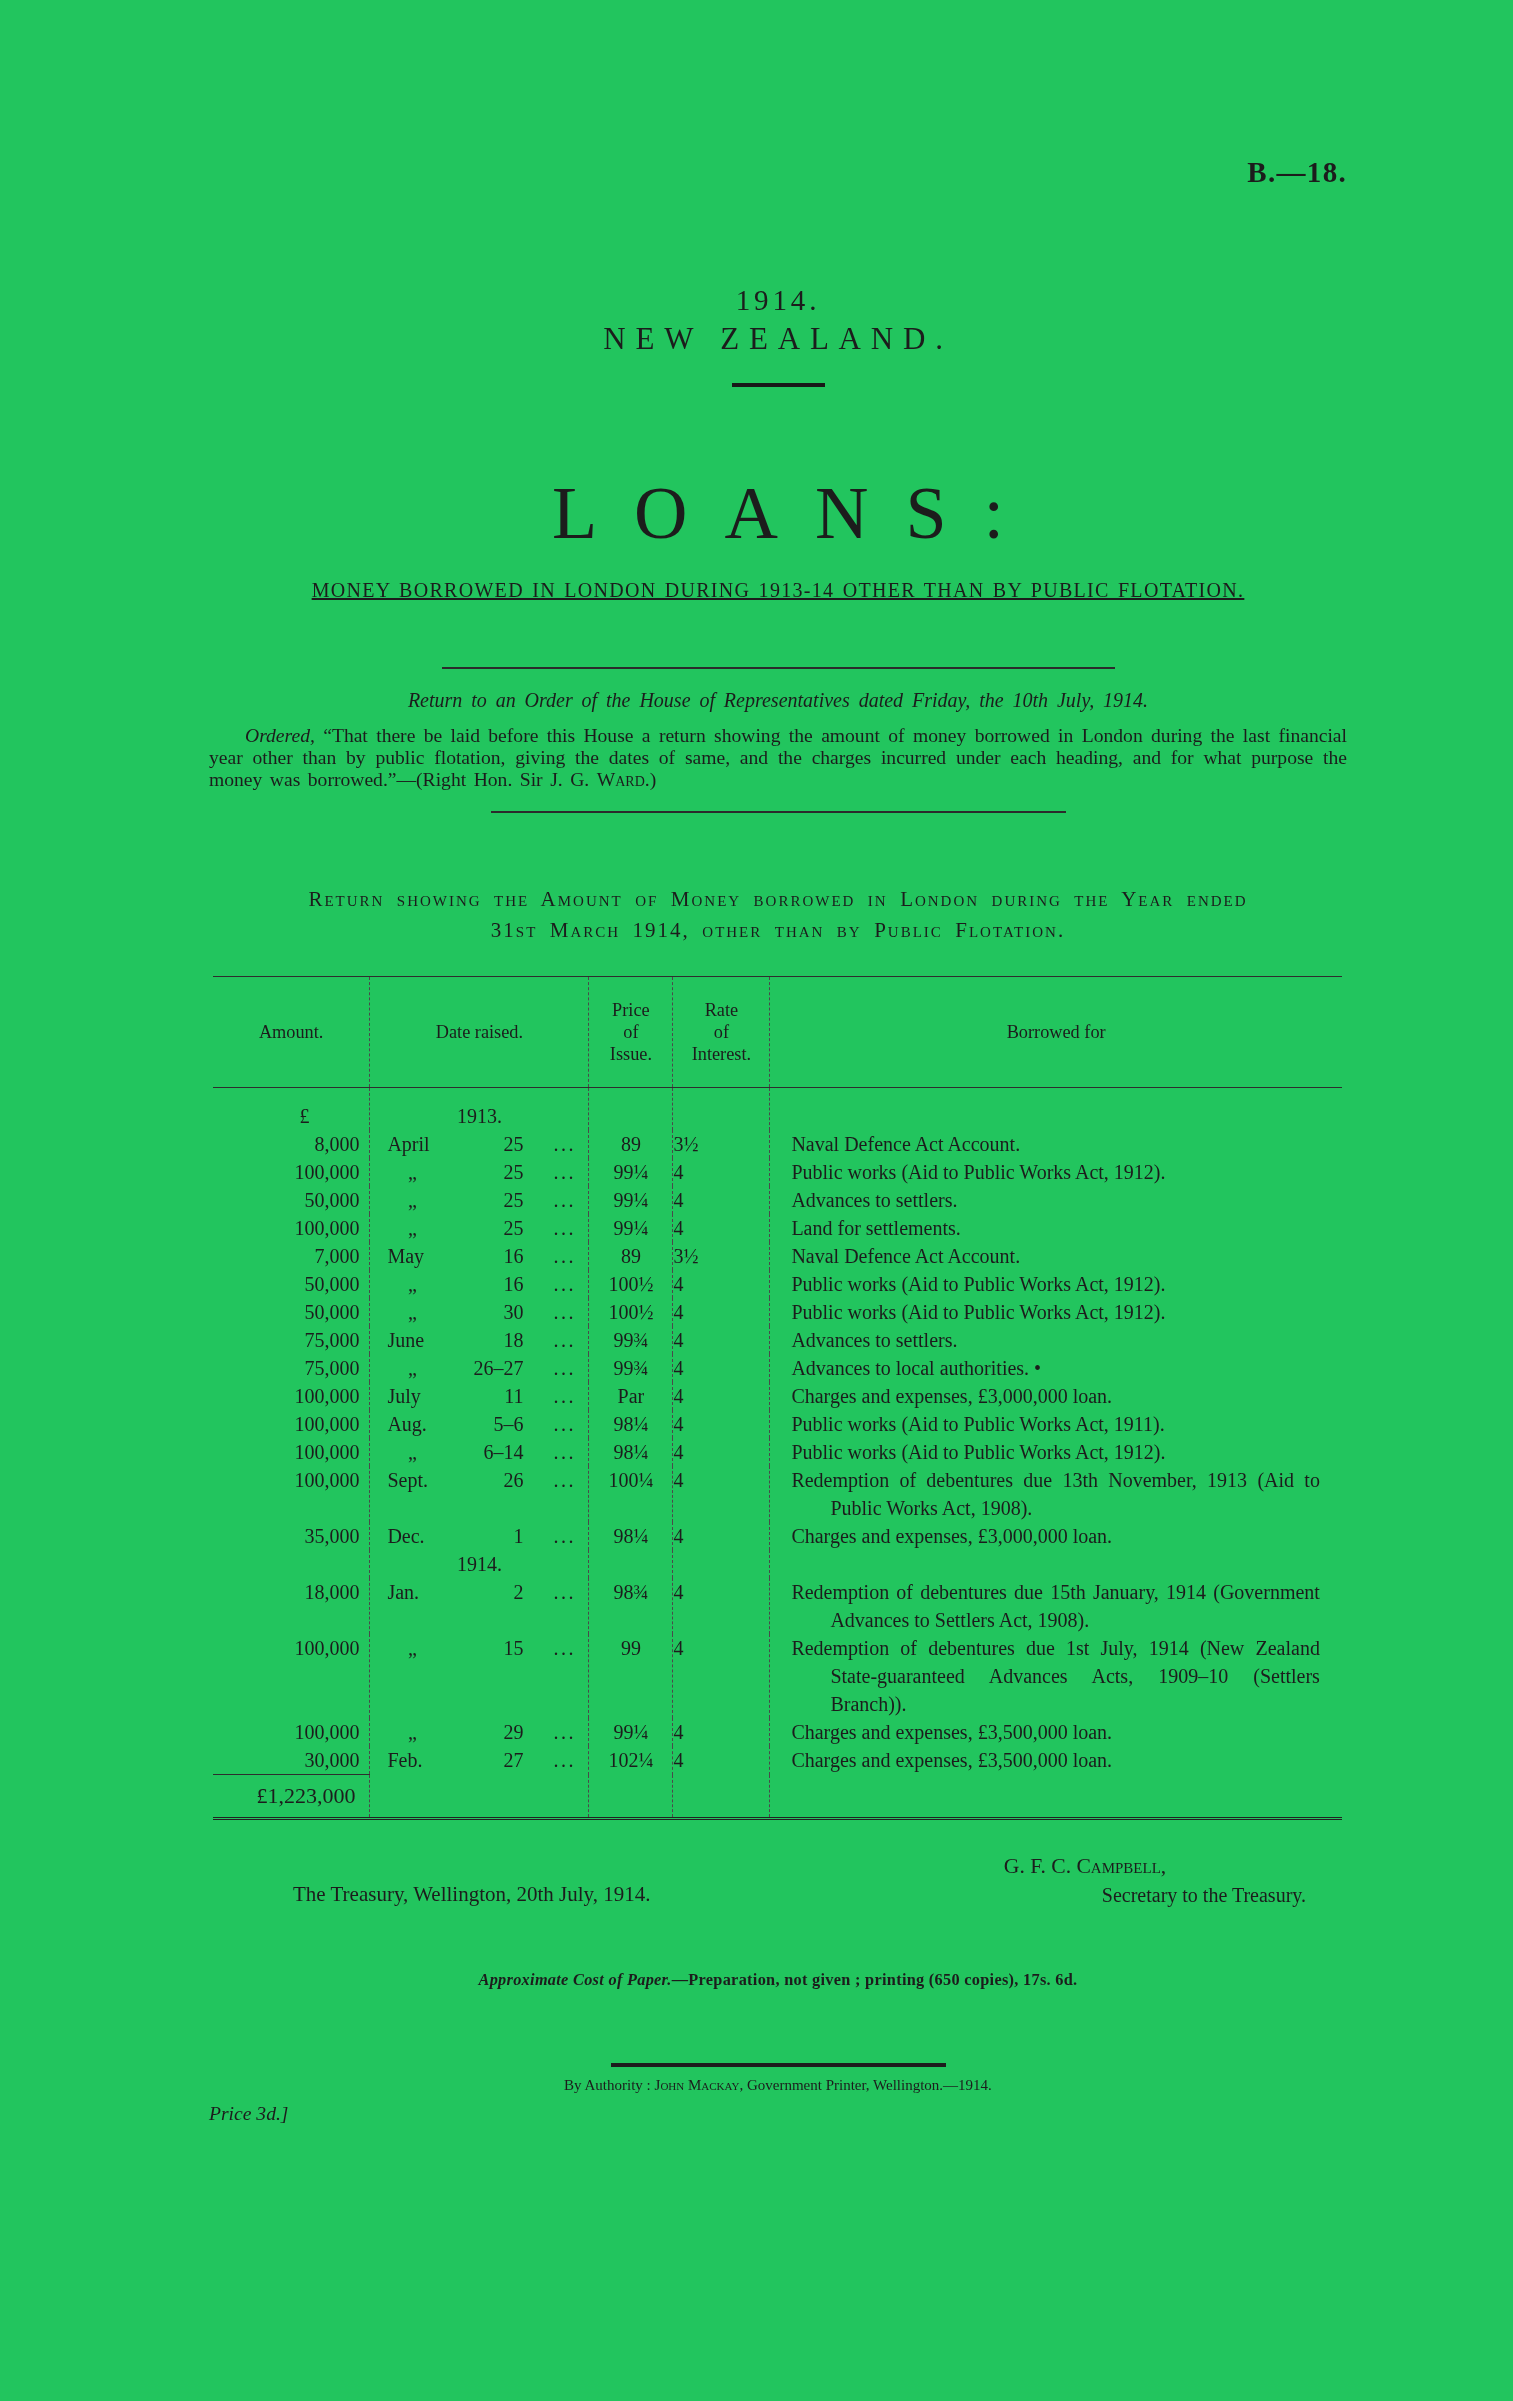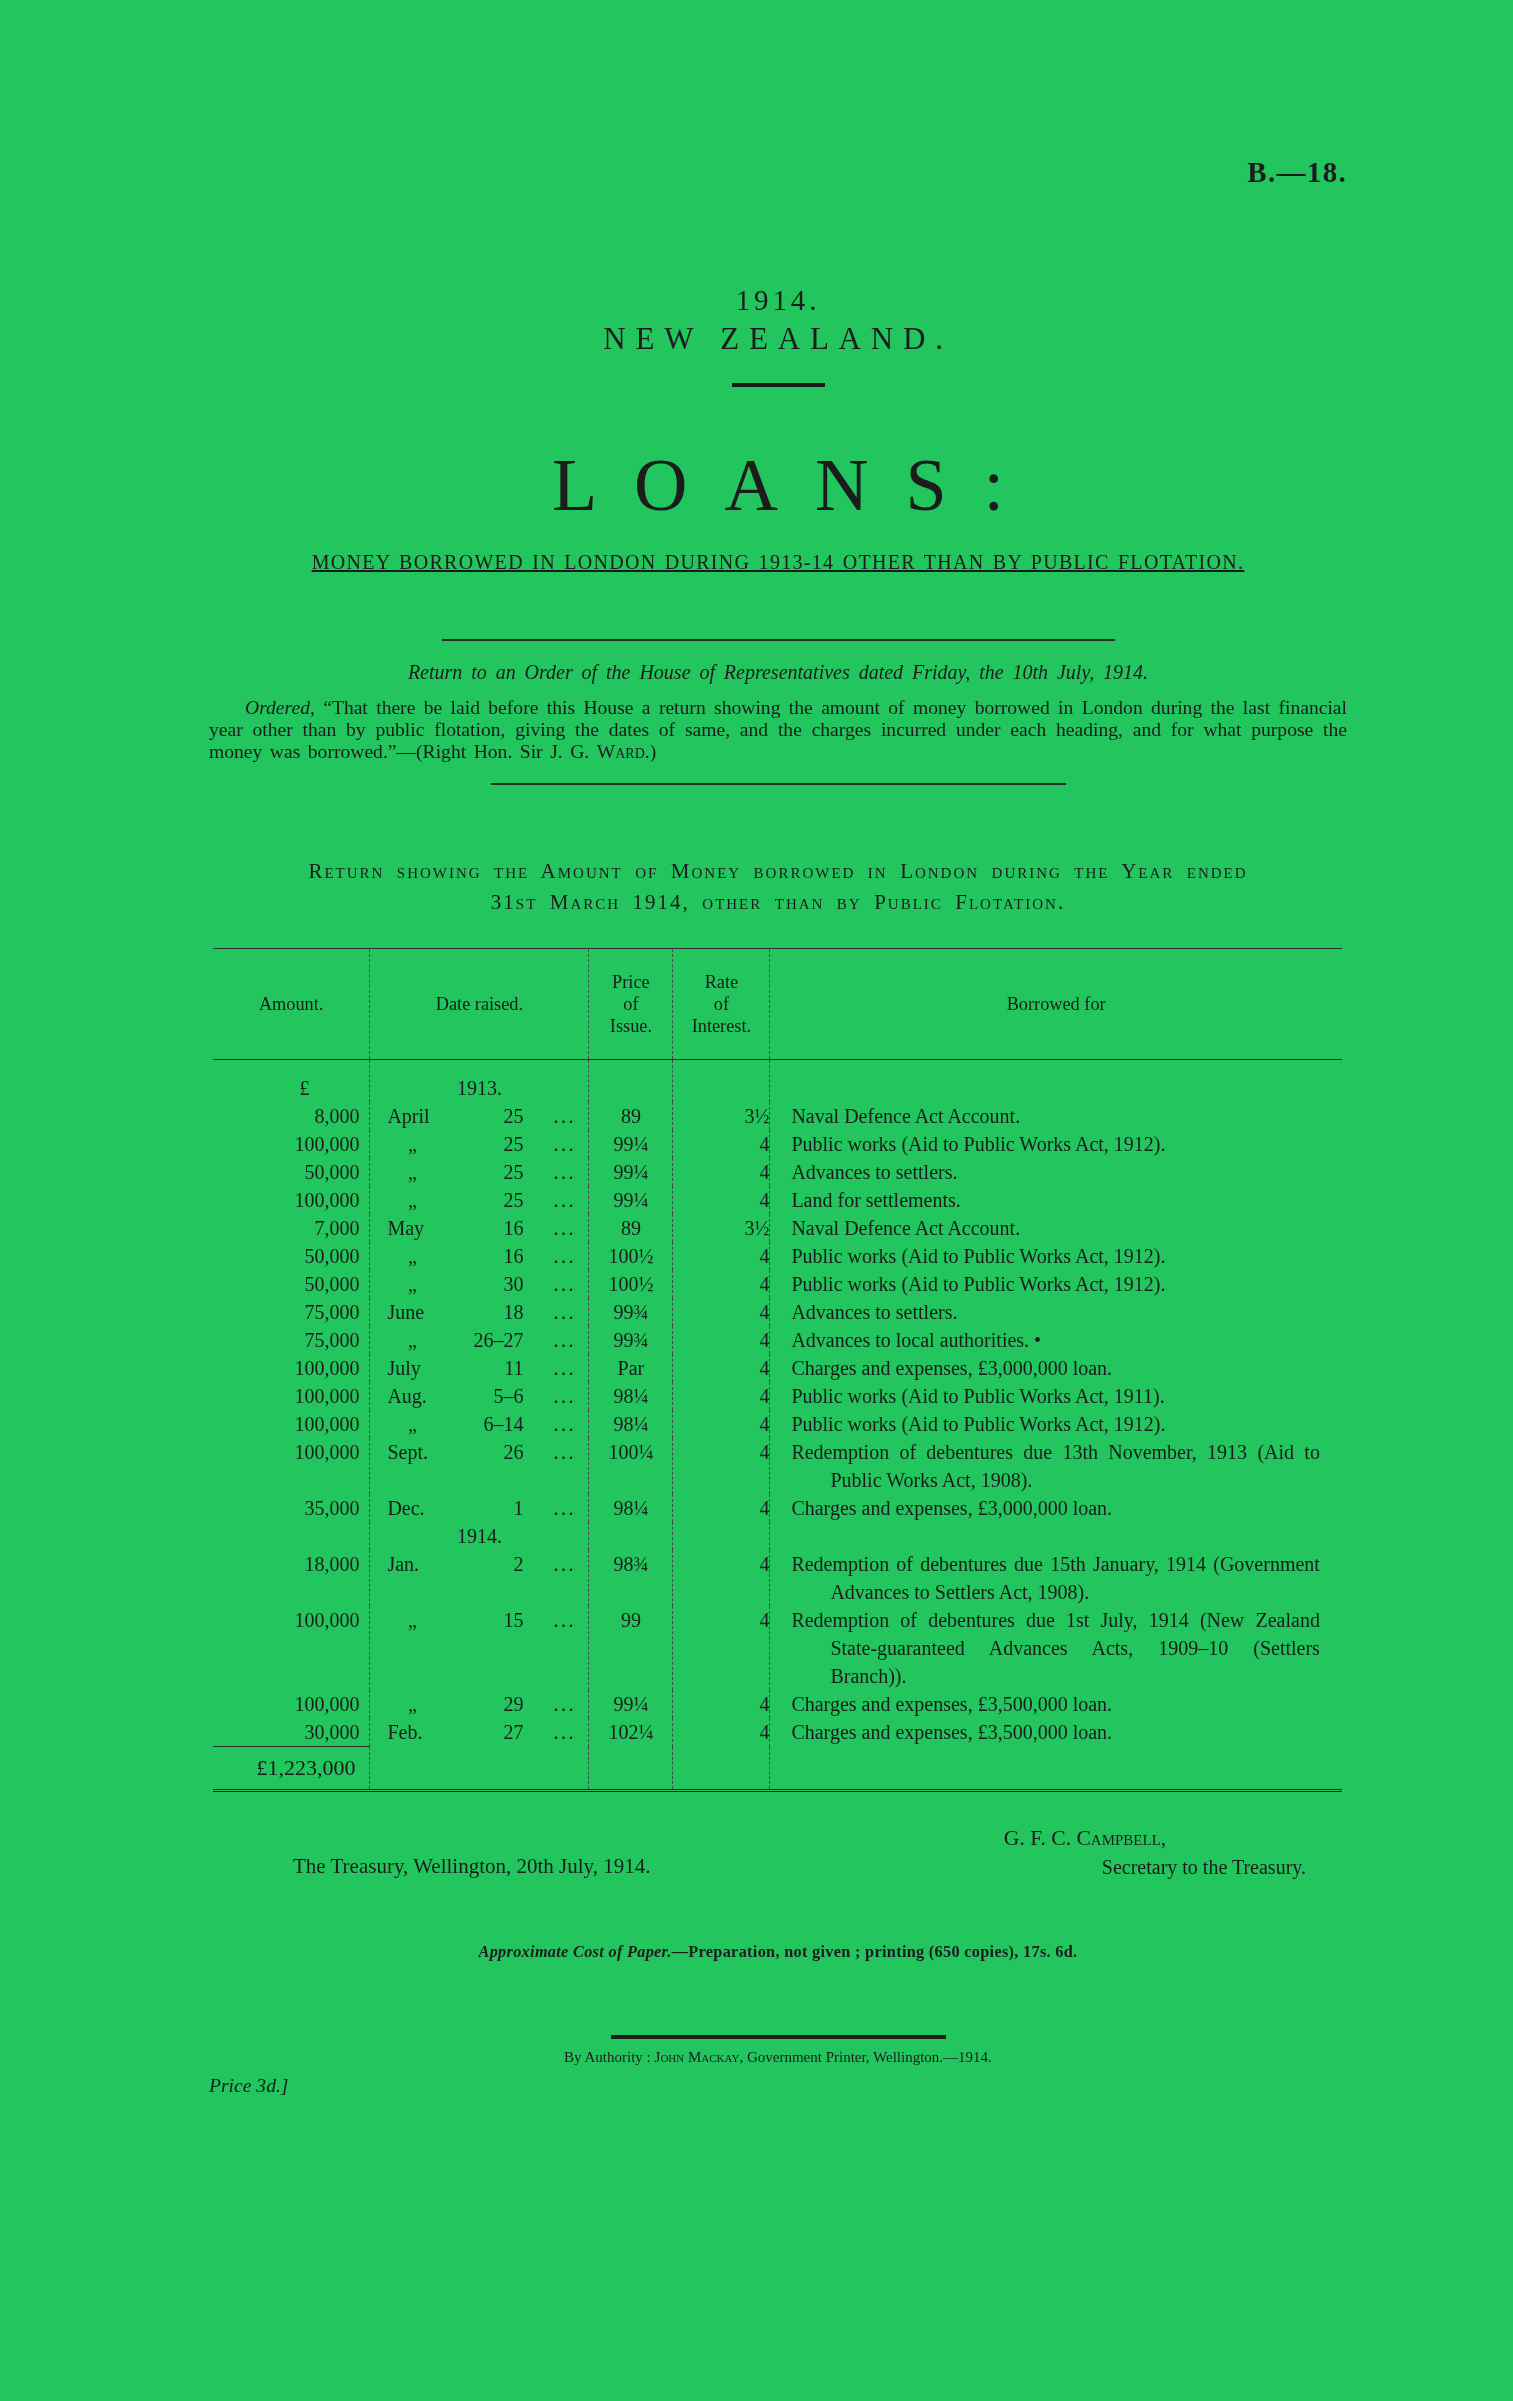--- a/index.html
+++ b/index.html
@@ -15,21 +15,21 @@
   .content{margin:0 167px 0 209px;width:1138px;}
   .sc{font-variant:small-caps;}
   .doc-ref{
     padding-top:156px;text-align:right;
     font-size:29px;font-weight:bold;letter-spacing:1.3px;
   }
   .year-line{margin-top:95px;text-align:center;font-size:29px;letter-spacing:3.9px;}
   .country-line{margin-top:3.9px;text-align:center;font-size:31px;letter-spacing:9.8px;}
   .small-rule{width:93px;height:4.6px;background:#181818;margin:26px auto 0 auto;}
   .main-title{
-    margin-top:61px;text-align:center;
+    margin-top:89px;text-align:center;
     font-size:74px;letter-spacing:37px;text-indent:37px;
     line-height:1;
   }
   .subtitle{margin-top:29px;text-align:center;font-size:20px;letter-spacing:1.3px;word-spacing:2px;text-decoration:underline;}
   .rule-long{width:673px;height:2px;background:#2b2b2b;margin:65px auto 0 auto;}
   .rule-med{width:575px;height:2px;background:#2b2b2b;margin:13px auto 0 auto;}
   .return-line{margin-top:19.6px;text-align:center;font-style:italic;font-size:20px;word-spacing:3.9px;}
   .ordered-par{
     margin-top:13px;text-align:justify;font-size:19.6px;line-height:22px;
     text-indent:36px;word-spacing:2.6px;
@@ -55,21 +55,21 @@
   .c-amount{text-align:right;padding-right:9.8px;}
   .c-amount.cur{padding-right:60px;}
   .c-date{}
   .date-flex{display:flex;}
   .m{width:98px;padding-left:17px;box-sizing:border-box;}
   .m.ditto{text-align:center;padding-left:0;width:84px;}
   .d{flex:1;text-align:right;padding-right:30px;}
   .dots{width:35px;text-align:left;letter-spacing:2.6px;}
   .yr{text-align:center;}
   .c-price{text-align:center;}
-  .c-rate{text-align:right;}
+  .c-rate{text-align:left;}
   .c-for{text-align:justify;padding-left:60px;padding-right:22px;text-indent:-39px;}
   tfoot td{height:42px;vertical-align:middle;}
   .total-cell{border-top:1.3px solid #2e2e2e;font-size:22px;text-align:right;padding-right:14px;}
   .sig-row{display:flex;justify-content:space-between;align-items:flex-end;margin-top:34px;padding-left:84px;padding-right:41px;}
   .treasury-line{font-size:21px;}
   .sig-block{text-align:left;}
   .sig-name{font-size:21.6px;}
   .sig-title{font-size:20px;padding-left:98px;margin-top:5.2px;}
   .cost-line{margin-top:63px;text-align:center;font-size:16.3px;font-weight:bold;letter-spacing:0.3px;}
   .cost-lead{font-style:italic;}

